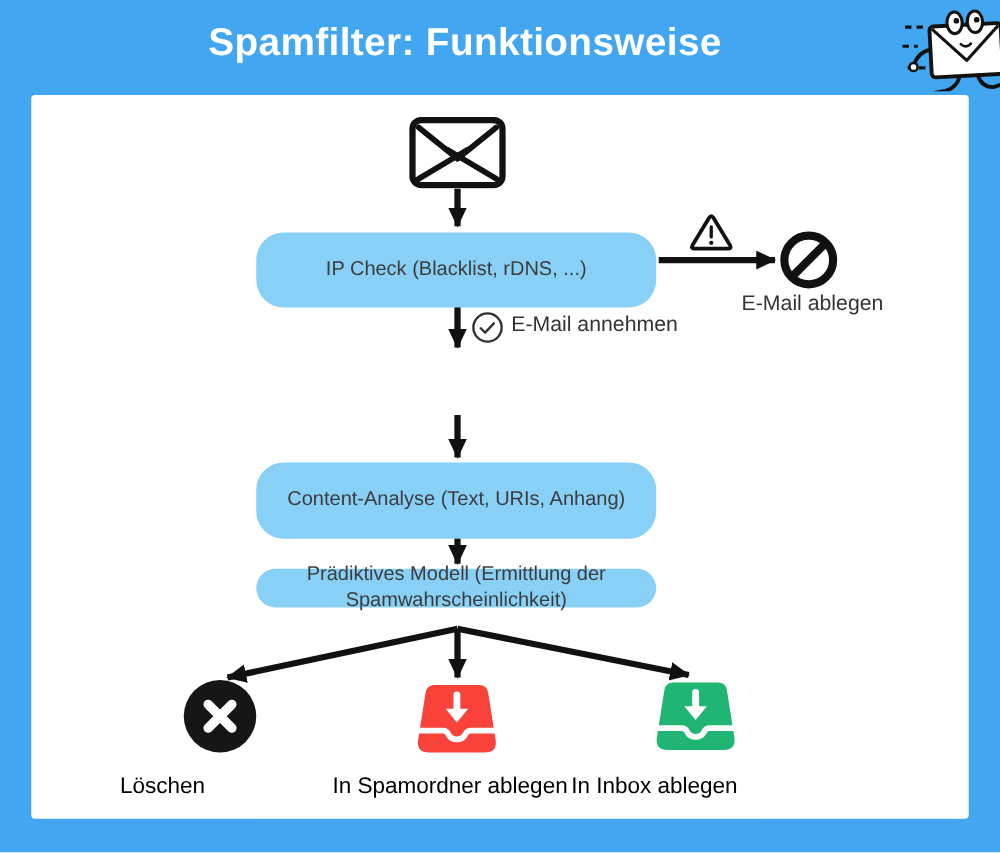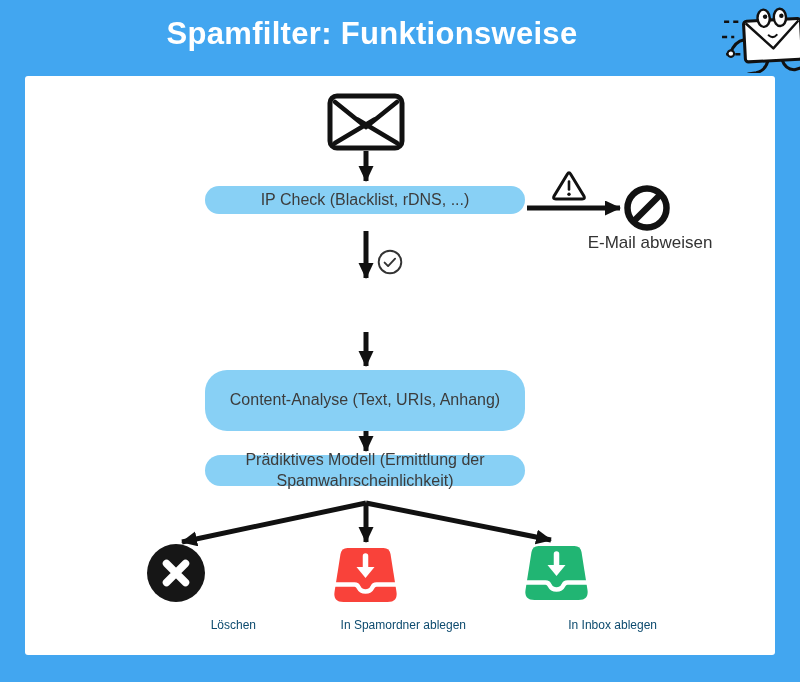--- a/index.html
+++ b/index.html
@@ -24,28 +24,28 @@
   .overlay{position:absolute;left:0;top:0;pointer-events:none;z-index:1;}
   .abs{position:absolute;z-index:2;}
   .box{
     position:absolute;z-index:2;
     left:205px;width:320px;
     background:#88D0F5;color:#3C3C3C;
     display:flex;align-items:center;justify-content:center;
     text-align:center;font-size:16px;line-height:1.3;
     padding:0 14px;box-sizing:border-box;
   }
-  .box1{top:186px;height:28px;border-radius:22px;}
+  .box1{top:186px;height:60px;border-radius:22px;}
   .box2{top:283px;height:48px;border-radius:24px;}
   .box3{top:370px;height:61px;border-radius:22px;}
   .box4{top:455px;height:31px;border-radius:23px;}
   .side-label{position:absolute;z-index:2;color:#333;font-size:17px;white-space:nowrap;}
   .reject-label{left:565px;top:233px;width:170px;text-align:center;}
   .accept-label{left:409px;top:250px;}
-  .outcome-label{position:absolute;z-index:2;top:618px;text-align:right;font-size:12px;color:#0c4a6e;}
+  .outcome-label{position:absolute;z-index:2;top:618px;text-align:left;font-size:18px;color:#000000;}
   .lbl-delete{left:96px;width:160px;}
   .lbl-spam{left:266px;width:200px;}
   .lbl-inbox{left:457px;width:200px;}
 </style>
 </head>
 <body>
 
 <div class="page">
 
   <h1 class="page-title">Spamfilter: Funktionsweise</h1>
@@ -103,26 +103,27 @@
 
   <svg class="abs" style="left:551px;top:171px;" width="36" height="31" viewBox="0 0 36 31">
     <path d="M16.3 3.2 q1.7 -2.7 3.4 0 l13.2 21.8 q1.7 2.9 -1.7 2.9 H4.8 q-3.4 0 -1.7 -2.9 z" fill="none" stroke="#111" stroke-width="3" stroke-linejoin="round"></path>
     <path d="M18 10.5 v8" stroke="#111" stroke-width="2.6" stroke-linecap="round"></path>
     <circle cx="18" cy="23.2" r="1.7" fill="#111"></circle>
   </svg>
   <svg class="abs" style="left:623px;top:184px;" width="48" height="48" viewBox="0 0 48 48">
     <circle cx="24" cy="24" r="19.5" fill="none" stroke="#111" stroke-width="6.5"></circle>
     <line x1="11.5" y1="36.5" x2="36.5" y2="11.5" stroke="#111" stroke-width="6.5"></line>
   </svg>
-  <div class="side-label reject-label">E-Mail abweisen</div>
+  <div class="side-label reject-label">E-Mail ablegen</div>
 
   <svg class="abs" style="left:377px;top:249px;" width="26" height="26" viewBox="0 0 26 26">
     <circle cx="13" cy="13" r="11.3" fill="none" stroke="#333" stroke-width="1.9"></circle>
     <path d="M7.6 13.6 l3.5 3.5 l7 -7.4" fill="none" stroke="#333" stroke-width="1.9" stroke-linecap="round" stroke-linejoin="round"></path>
   </svg>
+  <div class="side-label accept-label">E-Mail annehmen</div>
 
   <svg class="abs" style="left:146px;top:543px;" width="60" height="60" viewBox="0 0 60 60">
     <circle cx="30" cy="30" r="29" fill="#161616"></circle>
     <path d="M20.5 20.5 L39.5 39.5 M39.5 20.5 L20.5 39.5" stroke="#fff" stroke-width="7.5" stroke-linecap="round"></path>
   </svg>
 
   <svg class="abs" style="left:333px;top:547px;" width="65" height="56" viewBox="0 0 64 56">
     <path d="M14 1 h36 q6 0 7 6 l6 38 q1.5 10 -9 10 H10 q-10.5 0 -9 -10 L7 7 q1 -6 7 -6 z" fill="#F9423A"></path>
     <path d="M1 37.5 H21 q3 0 4.2 3 q2 4 6.8 4 q4.8 0 6.8 -4 q1.2 -3 4.2 -3 H63" stroke="#fff" stroke-width="4.5" fill="none"></path>
     <path d="M32 9 v12" stroke="#fff" stroke-width="5.5" stroke-linecap="round"></path>

